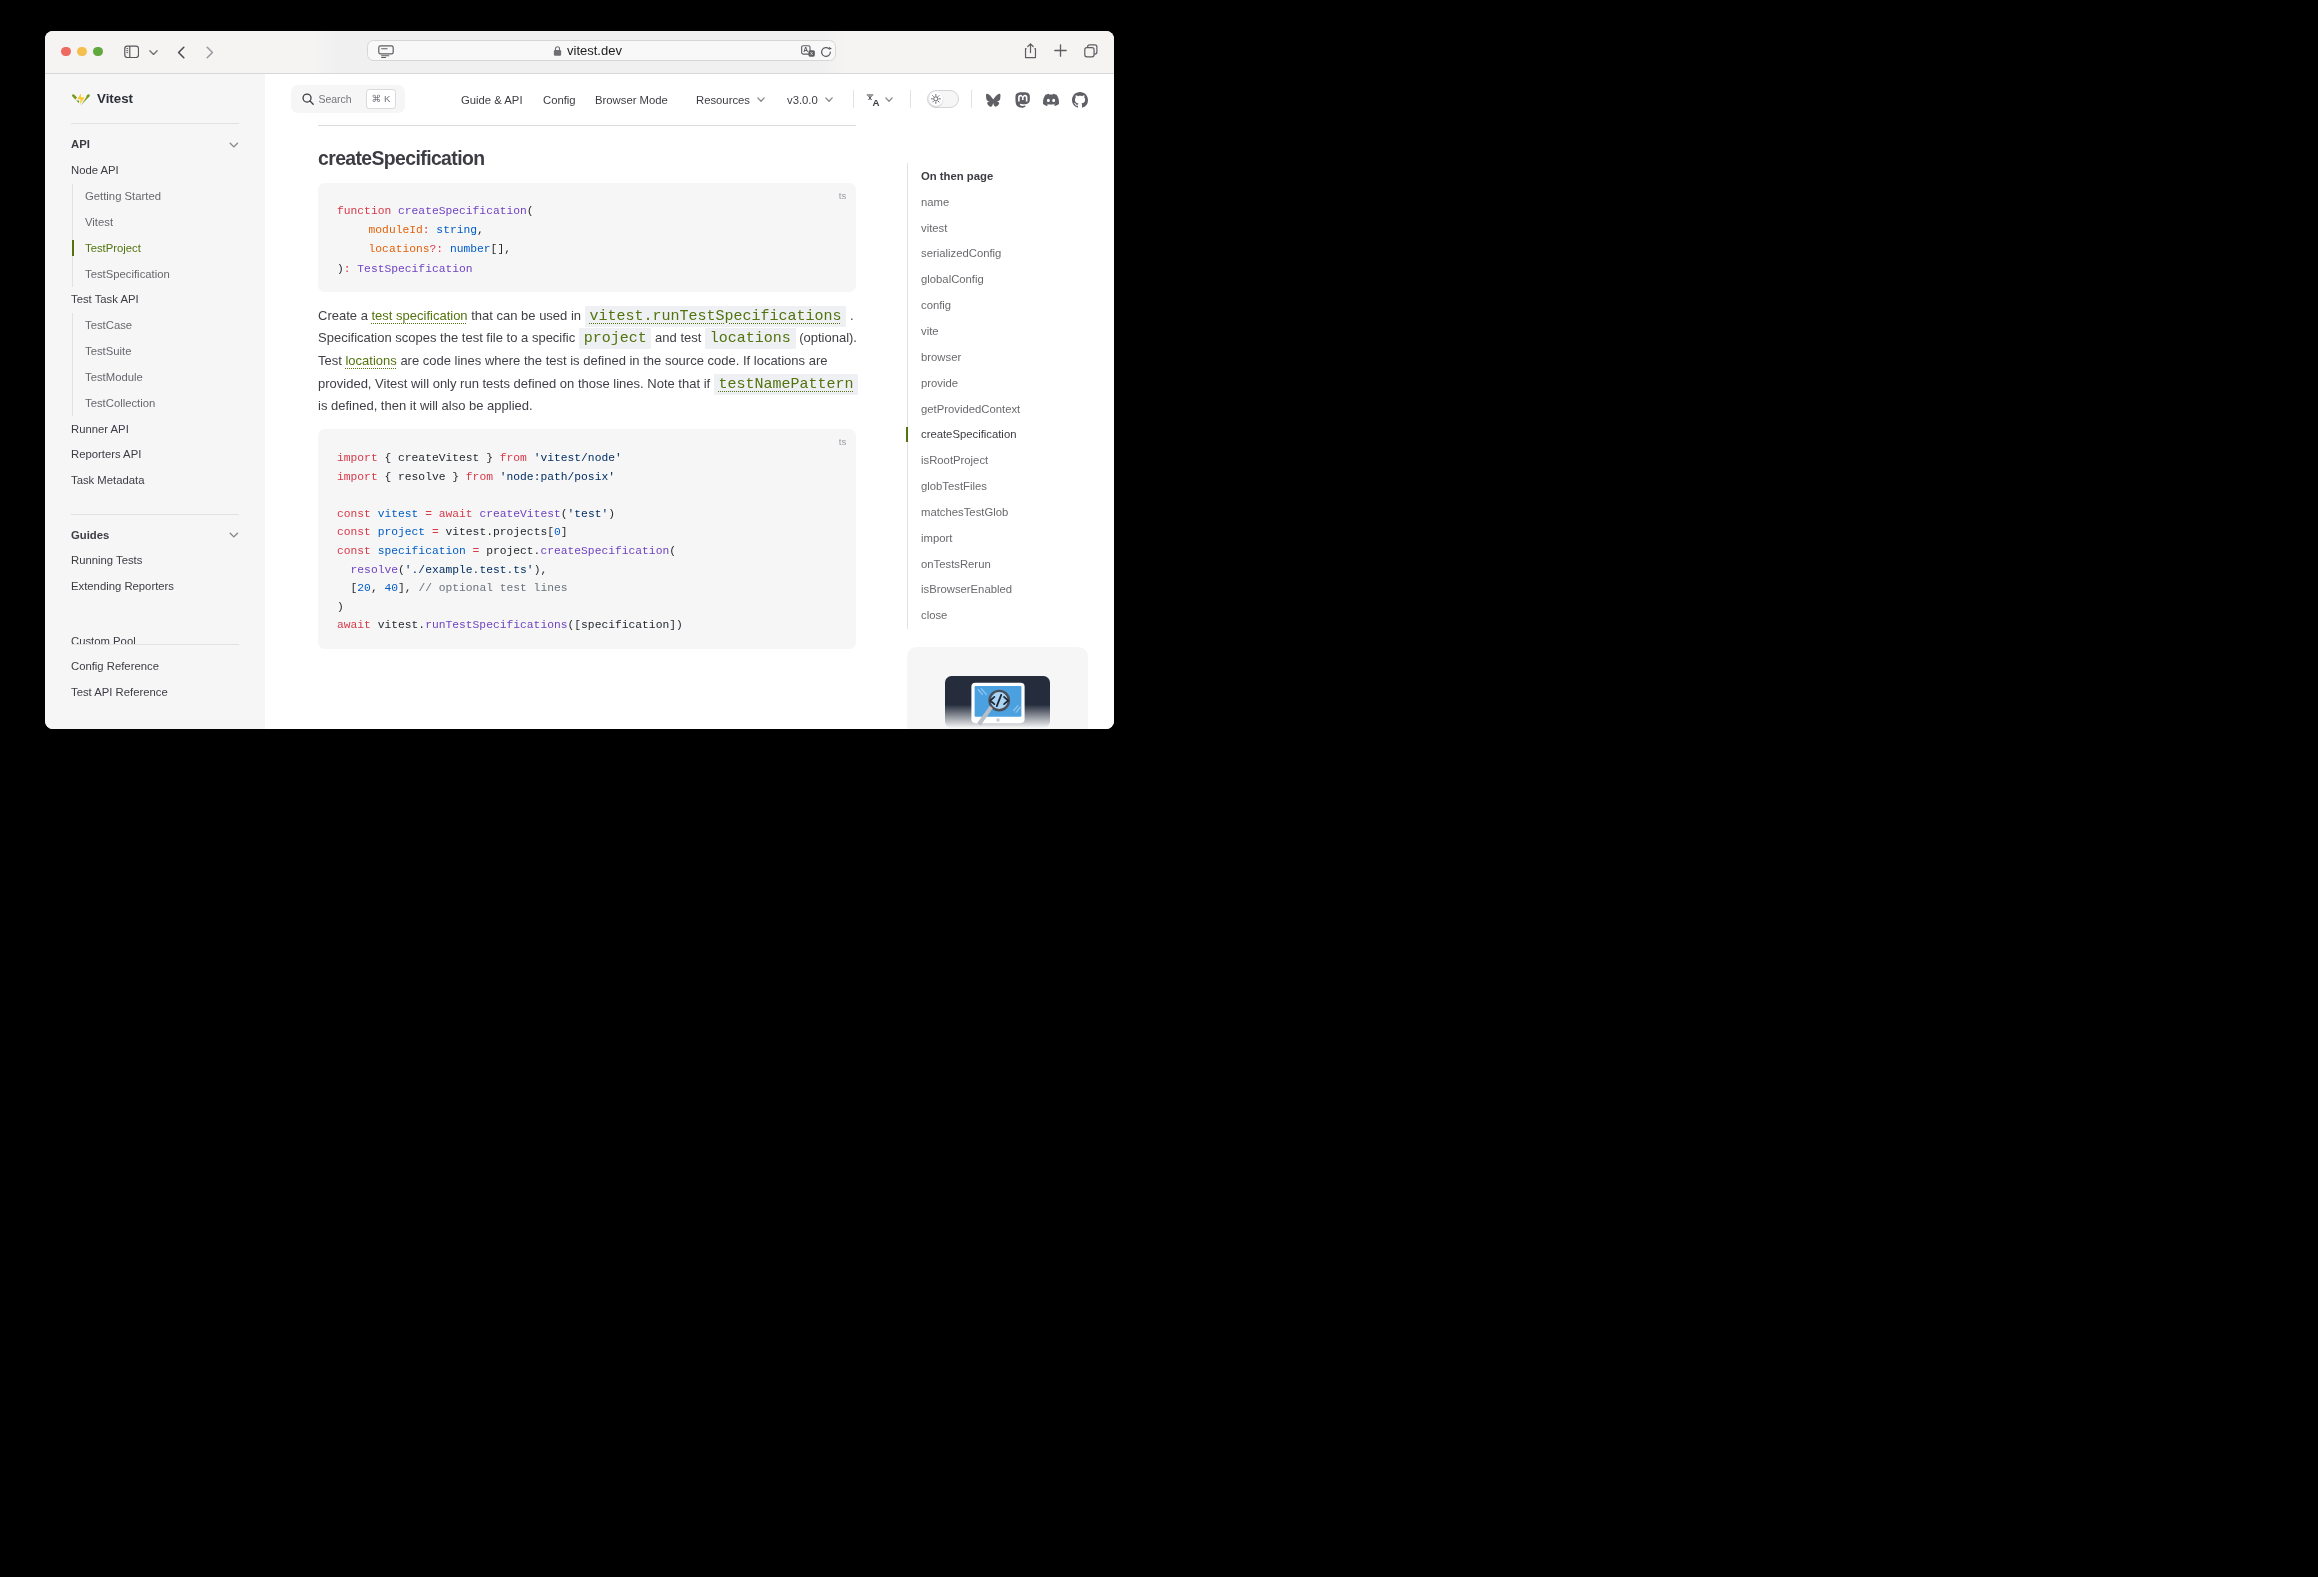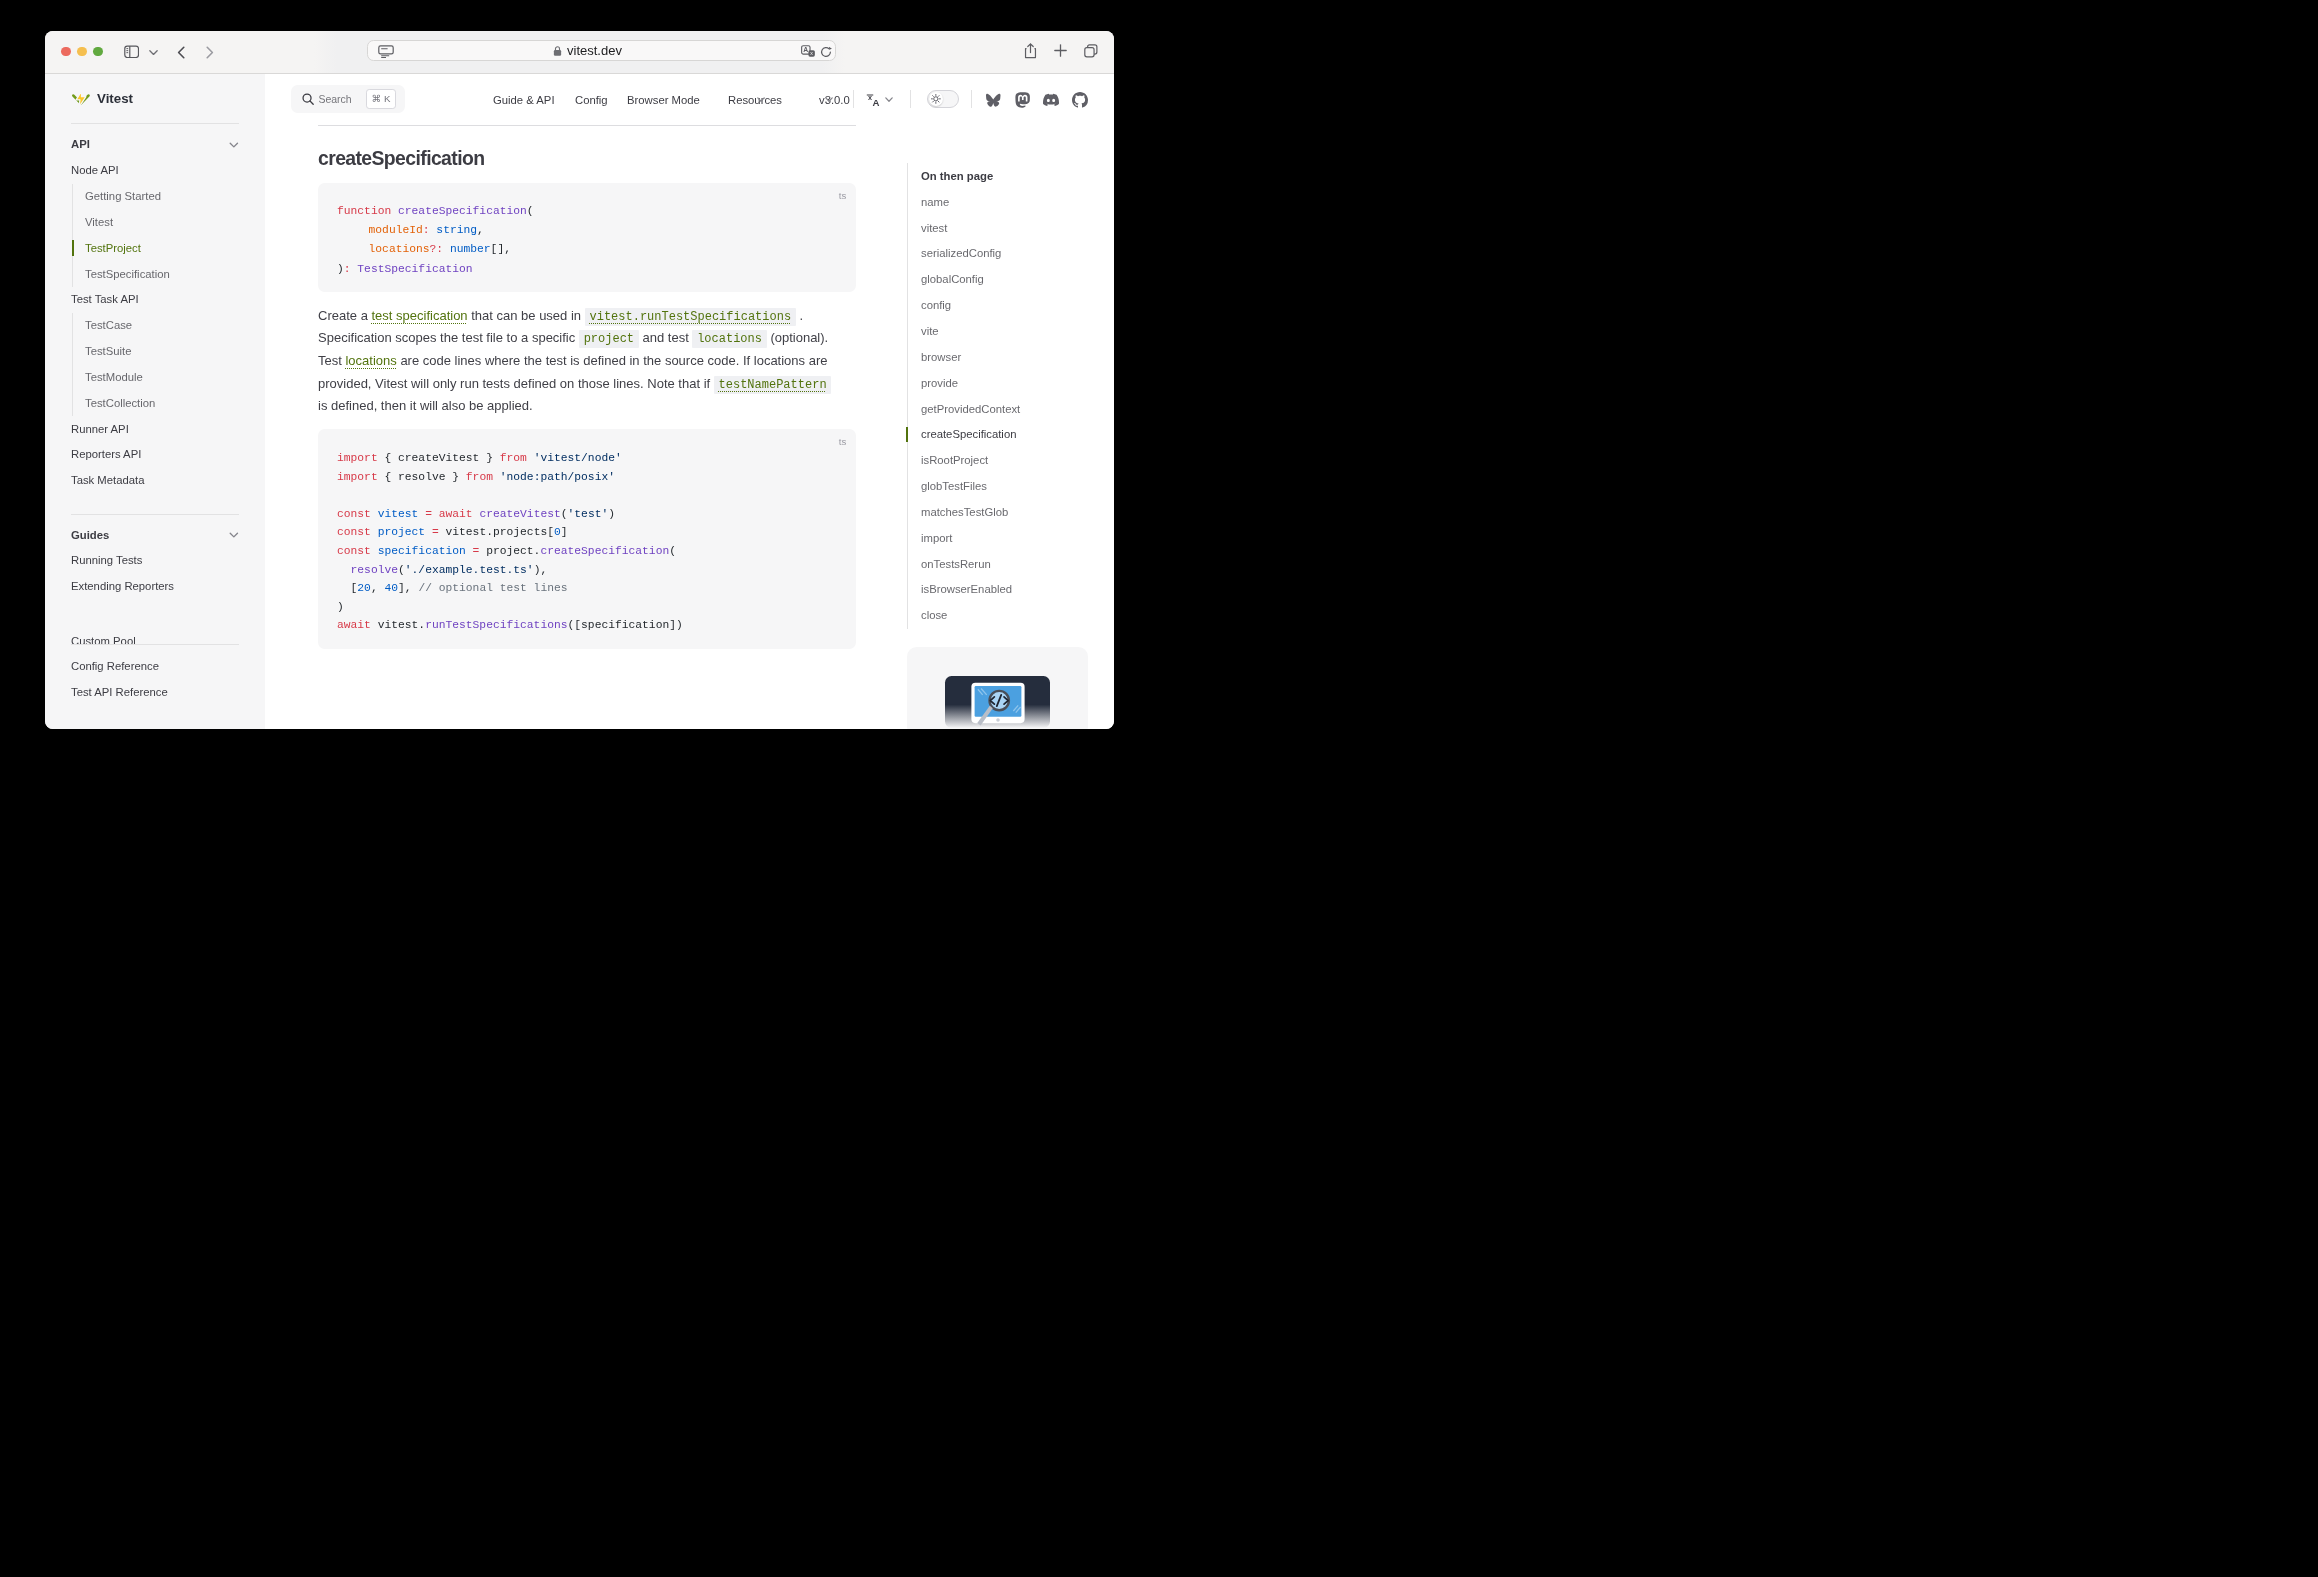--- a/index.html
+++ b/index.html
@@ -36,41 +36,41 @@
   
   .nav { position:absolute; left:220px; top:43px; width:849px; height:52px; background:#fff;
          border-bottom:0.8px solid #e2e2e3; }
   .searchbtn { position:absolute; left:26px; top:11px; width:114px; height:28px;
                background:#f6f6f7; border-radius:6.5px; }
   .searchtxt { position:absolute; left:27.4px; top:8px; font-size:10.5px; line-height:12px; color:rgba(60,60,67,0.7); font-weight:500;}
   .kbd { position:absolute; left:75px; top:4.4px; width:30px; height:19.4px; background:#fff;
          border:0.8px solid #d9d9de; border-radius:3.2px; font-size:9.7px; line-height:18px;
          text-align:center; color:#74747c; }
   .nlink { position:absolute; top:0; height:58px; line-height:52px; font-size:11.3px;
-           font-weight:500; color:#3c3c43; white-space:nowrap;margin-left:32px; }
+           font-weight:500; color:#3c3c43; white-space:nowrap; }
   .vline { position:absolute; top:16px; width:0.8px; height:18px; background:#e2e2e3; }
   .switch { position:absolute; left:662px; top:16px; width:32px; height:18px;
             background:#f6f6f7; border:0.8px solid #d4d4d9; border-radius:9px; }
   .knob { position:absolute; left:0.8px; top:0.8px; width:14.5px; height:14.5px; border-radius:50%;
           background:#fff; box-shadow:0 0.8px 1.6px rgba(0,0,0,0.2); }
   .soc { position:absolute; top:0; color:#5f5f66; }
   
   .doc { position:absolute; left:220px; top:94px; width:849px; bottom:0; background:#fff; }
   .h2line { position:absolute; left:53px; top:0.4px; width:538px; height:0.8px; background:#dddde0; }
   h2.title { position:absolute; left:53px; top:20px; font-size:19.4px; line-height:26px;
              font-weight:700; letter-spacing:-0.6px; color:#3c3c43; }
   .cb { position:absolute; left:53px; width:538px; background:#f6f6f7; border-radius:6.5px; }
   .cb pre { font-family:"Liberation Mono", monospace; font-size:11.3px; line-height:18.6px; color:#24292e; }
   .cb .ts { position:absolute; right:9.7px; top:6.5px; font-size:9.7px; color:#9e9ea6; font-weight:500; }
   .k { color:#d73a49; } .s { color:#032f62; } .f { color:#6f42c1; } .b { color:#005cc5; }
   .o { color:#e36209;margin-left:18px; } .c { color:#6a737d; }
   .para { position:absolute; left:53px; width:549px; font-size:13px; line-height:22.6px; color:#3f3f46; white-space:nowrap; }
   .green { color:#52730d; }
   .ul { text-decoration:underline dotted; text-underline-offset:3.2px; text-decoration-thickness:0.8px; }
-  code.ic { font-family:"Liberation Mono", monospace; font-size:12px; background:rgba(142,150,170,0.14);
+  code.ic { font-family:"Liberation Mono", monospace; font-size:15px; background:rgba(142,150,170,0.14);
             border-radius:1px; padding:2.4px 4.8px; }
   .warn { position:absolute; left:53px; top:538px; width:538px; height:121px;
           background:#fcf4dd; border-radius:6.5px; }
   .warn .wtitle { position:absolute; left:13px; top:13.7px; font-size:13px; line-height:19.4px; font-weight:700; color:#343a46; }
   .warn .wline { position:absolute; left:13px; font-size:13px; line-height:22.6px; color:#3f3f46; white-space:nowrap; }
   .warn code.ic { background:#f3e6c4; color:#9c6a1f; }
   .brown { color:#9c6a1f; }
   
   .outline { position:absolute; left:862px; top:132px; width:0.8px; height:466px; background:#e2e2e3; }
   .oitem { position:absolute; left:876px; height:26px; line-height:26px; font-size:11.3px;

